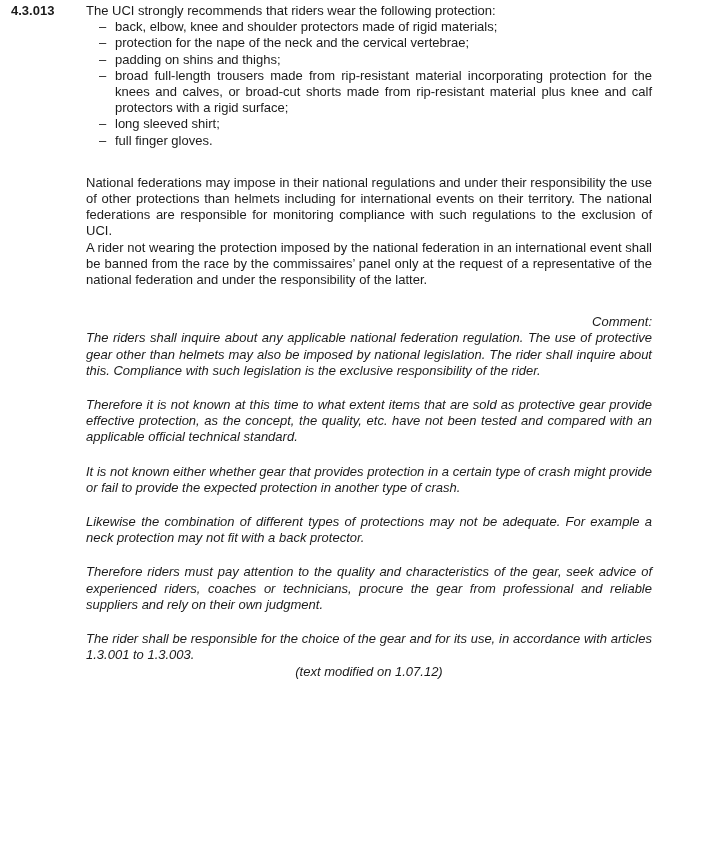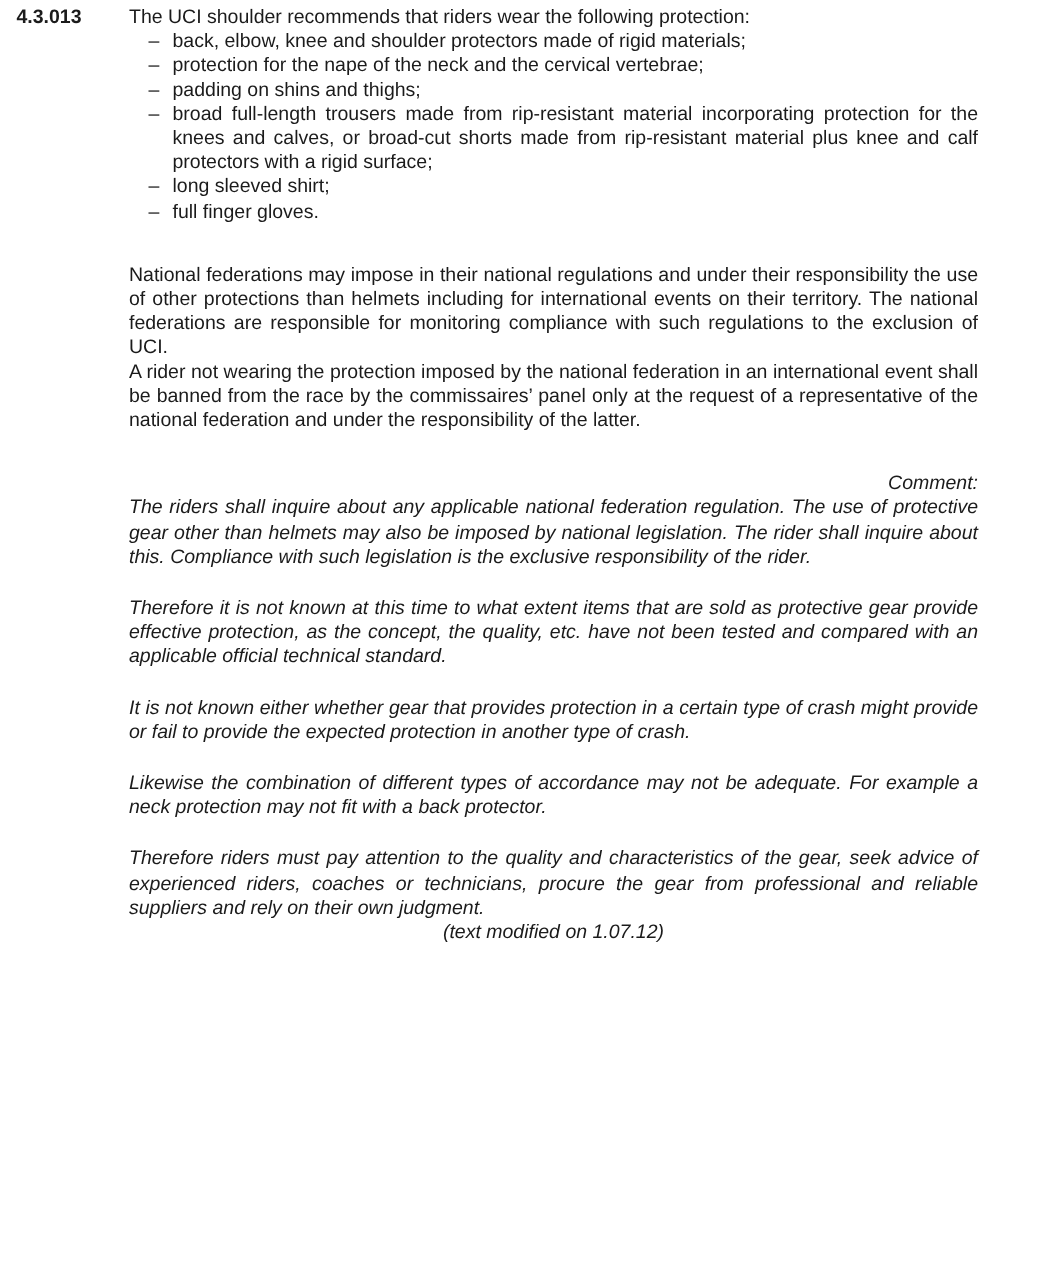--- a/index.html
+++ b/index.html
@@ -79,21 +79,21 @@
 
 <div class="page">
   <div class="article">
 
     <div class="num-col">
       <span>4.3.013</span>
     </div>
 
     <div class="body-col">
 
-      <p class="intro">The UCI shoulder recommends that riders wear the following protection:</p>
+      <p class="intro">The UCI strongly recommends that riders wear the following protection:</p>
 
       <div class="bullets">
 
           <div class="bullet-row">
             <span class="dash">–</span>
             <span class="bullet-text">back, elbow, knee and shoulder protectors made of rigid materials;</span>
           </div>
 
           <div class="bullet-row">
             <span class="dash">–</span>
@@ -135,24 +135,25 @@
 
             <p class="comment-para">The riders shall inquire about any applicable national federation regulation. The use of protective gear other than helmets may also be imposed by national legislation. The rider shall inquire about this. Compliance with such legislation is the exclusive responsibility of the rider.</p>
 
 
 
 
             <p class="comment-para">Therefore it is not known at this time to what extent items that are sold as protective gear provide effective protection, as the concept, the quality, etc. have not been tested and compared with an applicable official technical standard.</p>
 
             <p class="comment-para">It is not known either whether gear that provides protection in a certain type of crash might provide or fail to provide the expected protection in another type of crash.</p>
 
-            <p class="comment-para">Likewise the combination of different types of accordance may not be adequate. For example a neck protection may not fit with a back protector.</p>
+            <p class="comment-para">Likewise the combination of different types of protections may not be adequate. For example a neck protection may not fit with a back protector.</p>
 
             <p class="comment-para">Therefore riders must pay attention to the quality and characteristics of the gear, seek advice of experienced riders, coaches or technicians, procure the gear from professional and reliable suppliers and rely on their own judgment.</p>
 
+            <p class="comment-para">The rider shall be responsible for the choice of the gear and for its use, in accordance with articles 1.3.001 to 1.3.003.</p>
           </div>
 
         <p class="comment-note">(text modified on 1.07.12)</p>
       </div>
 
     </div>
   </div>
 </div>
 
 </body></html>

